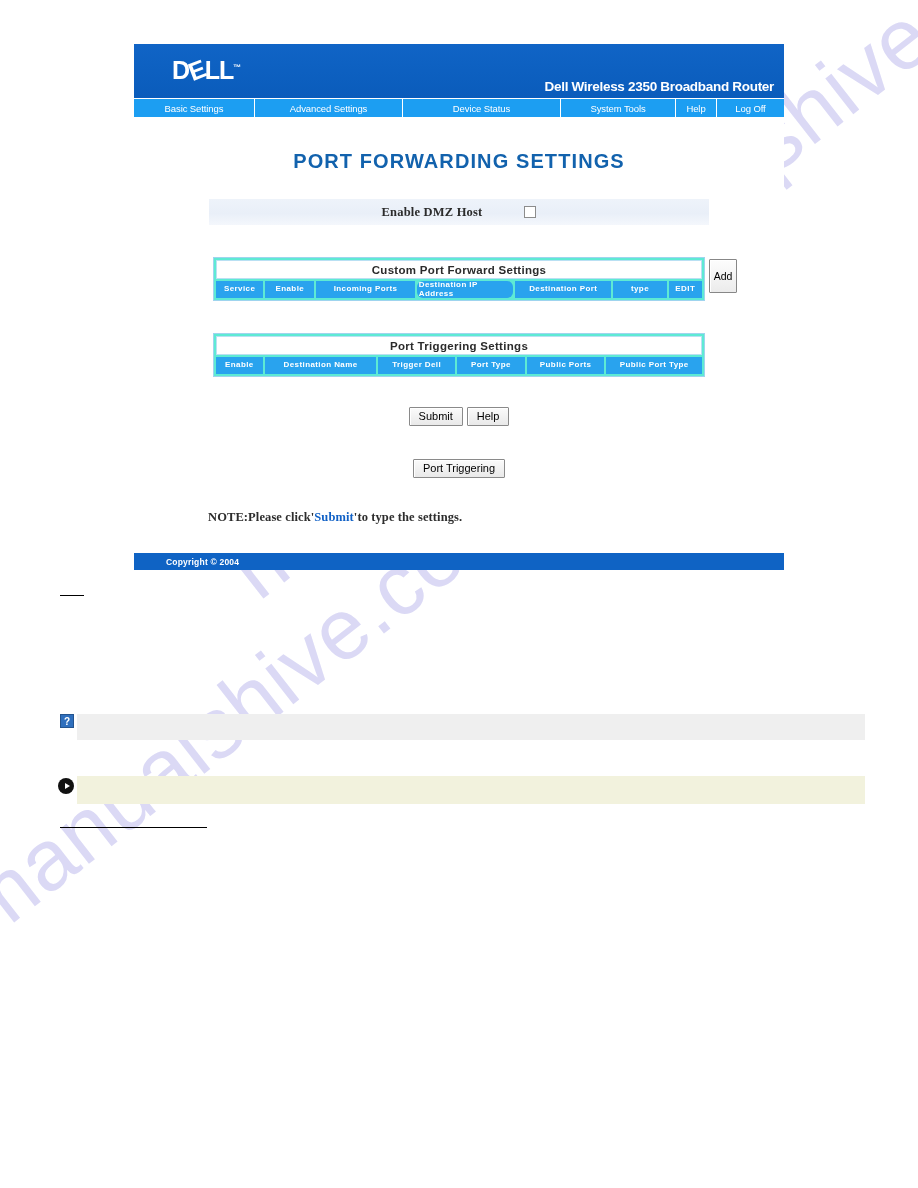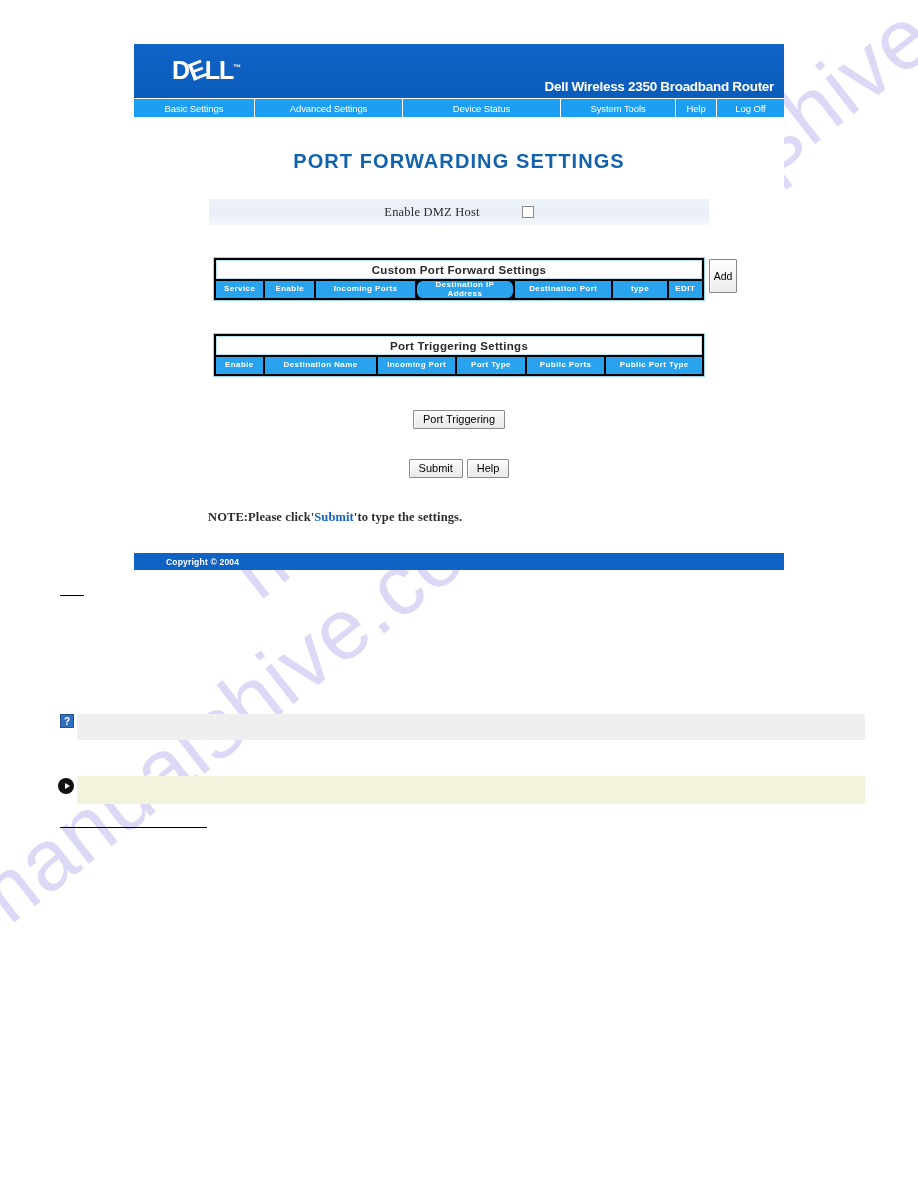--- a/index.html
+++ b/index.html
@@ -153,21 +153,21 @@
     height: 26px;
     background: linear-gradient(180deg,#eef3fa 0%, #e9eff8 55%, #f4f7fc 100%);
     display: flex;
     align-items: center;
     justify-content: center;
     gap: 42px;
   }
   .dmz-label {
     font-family: "Liberation Serif", serif;
     font-size: 12.5px;
-    font-weight: 400;
+    font-weight: 700;
     color: #2c2c2c;
     letter-spacing: .2px;
   }
   .dmz-checkbox {
     width: 12px;
     height: 12px;
     background: #ffffff;
     border: 1px solid #8c8c8c;
     box-sizing: border-box;
     cursor: pointer;
@@ -178,21 +178,21 @@
   .table-block {
     margin: 0 auto;
     width: 492px;
     position: relative;
   }
   .cpf-block { margin-top: 32px; }
   .ptr-block { margin-top: 32px; }
 
   .table-outer {
     border: 1px solid #9fd4ee;
-    background: #000000;
+    background: #5eead4;
     padding: 2px;
     box-sizing: border-box;
   }
   .table-caption {
     height: 19px;
     background: #ffffff;
     border: 1px solid #b9e0f3;
     box-sizing: border-box;
     display: flex;
     align-items: center;
@@ -210,21 +210,20 @@
   }
   .th {
     background: #29a3ee;
     color: #ffffff;
     font-size: 8px;
     font-weight: 700;
     letter-spacing: .4px;
     display: flex;
     align-items: center;
     justify-content: center;
-    text-align: center;
     height: 17px;
     box-sizing: border-box;
     padding: 0 2px;
     line-height: 1.05;
     cursor: pointer;
   }
 
   
   .cpf-c1 { width: 48px; }
   .cpf-c2 { width: 50px; }
@@ -449,34 +448,34 @@
         </div>
         <div class="add-btn">Add</div>
       </div>
 
       <div class="table-block ptr-block">
         <div class="table-outer">
           <div class="table-caption">Port Triggering Settings</div>
           <div class="th-row">
             <div class="th ptr-c1">Enable</div>
             <div class="th ptr-c2">Destination Name</div>
-            <div class="th ptr-c3">Incoming Port</div>
+            <div class="th ptr-c3">Trigger Dell</div>
             <div class="th ptr-c4">Port Type</div>
             <div class="th ptr-c5">Public Ports</div>
             <div class="th ptr-c6">Public Port Type</div>
           </div>
         </div>
       </div>
 
+      <div class="btn-row submit-row">
+        <span class="btn">Submit</span><span class="btn">Help</span>
+      </div>
+
       <div class="btn-row pt-btn-row">
         <span class="btn">Port Triggering</span>
-      </div>
-
-      <div class="btn-row submit-row">
-        <span class="btn">Submit</span><span class="btn">Help</span>
       </div>
 
       <div class="note-line"><span>NOTE:Please click'</span><span class="submit-link">Submit</span><span>'to type the settings.</span></div>
 
     </div>
 
     <div class="ui-footer">
       <span class="copyright">Copyright © 2004</span>
     </div>
 

